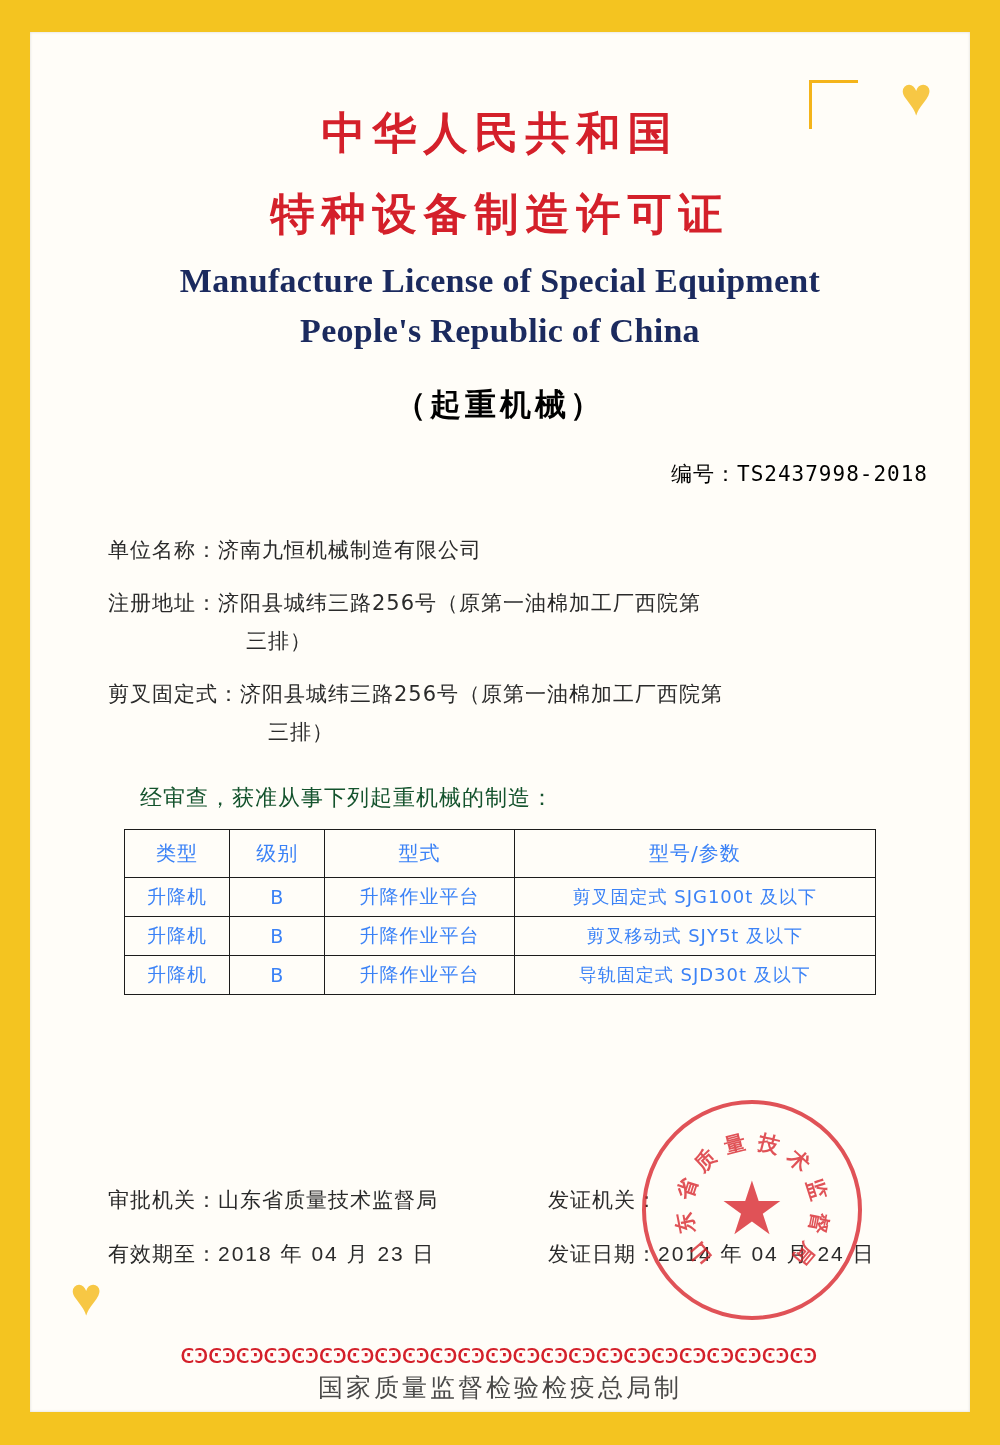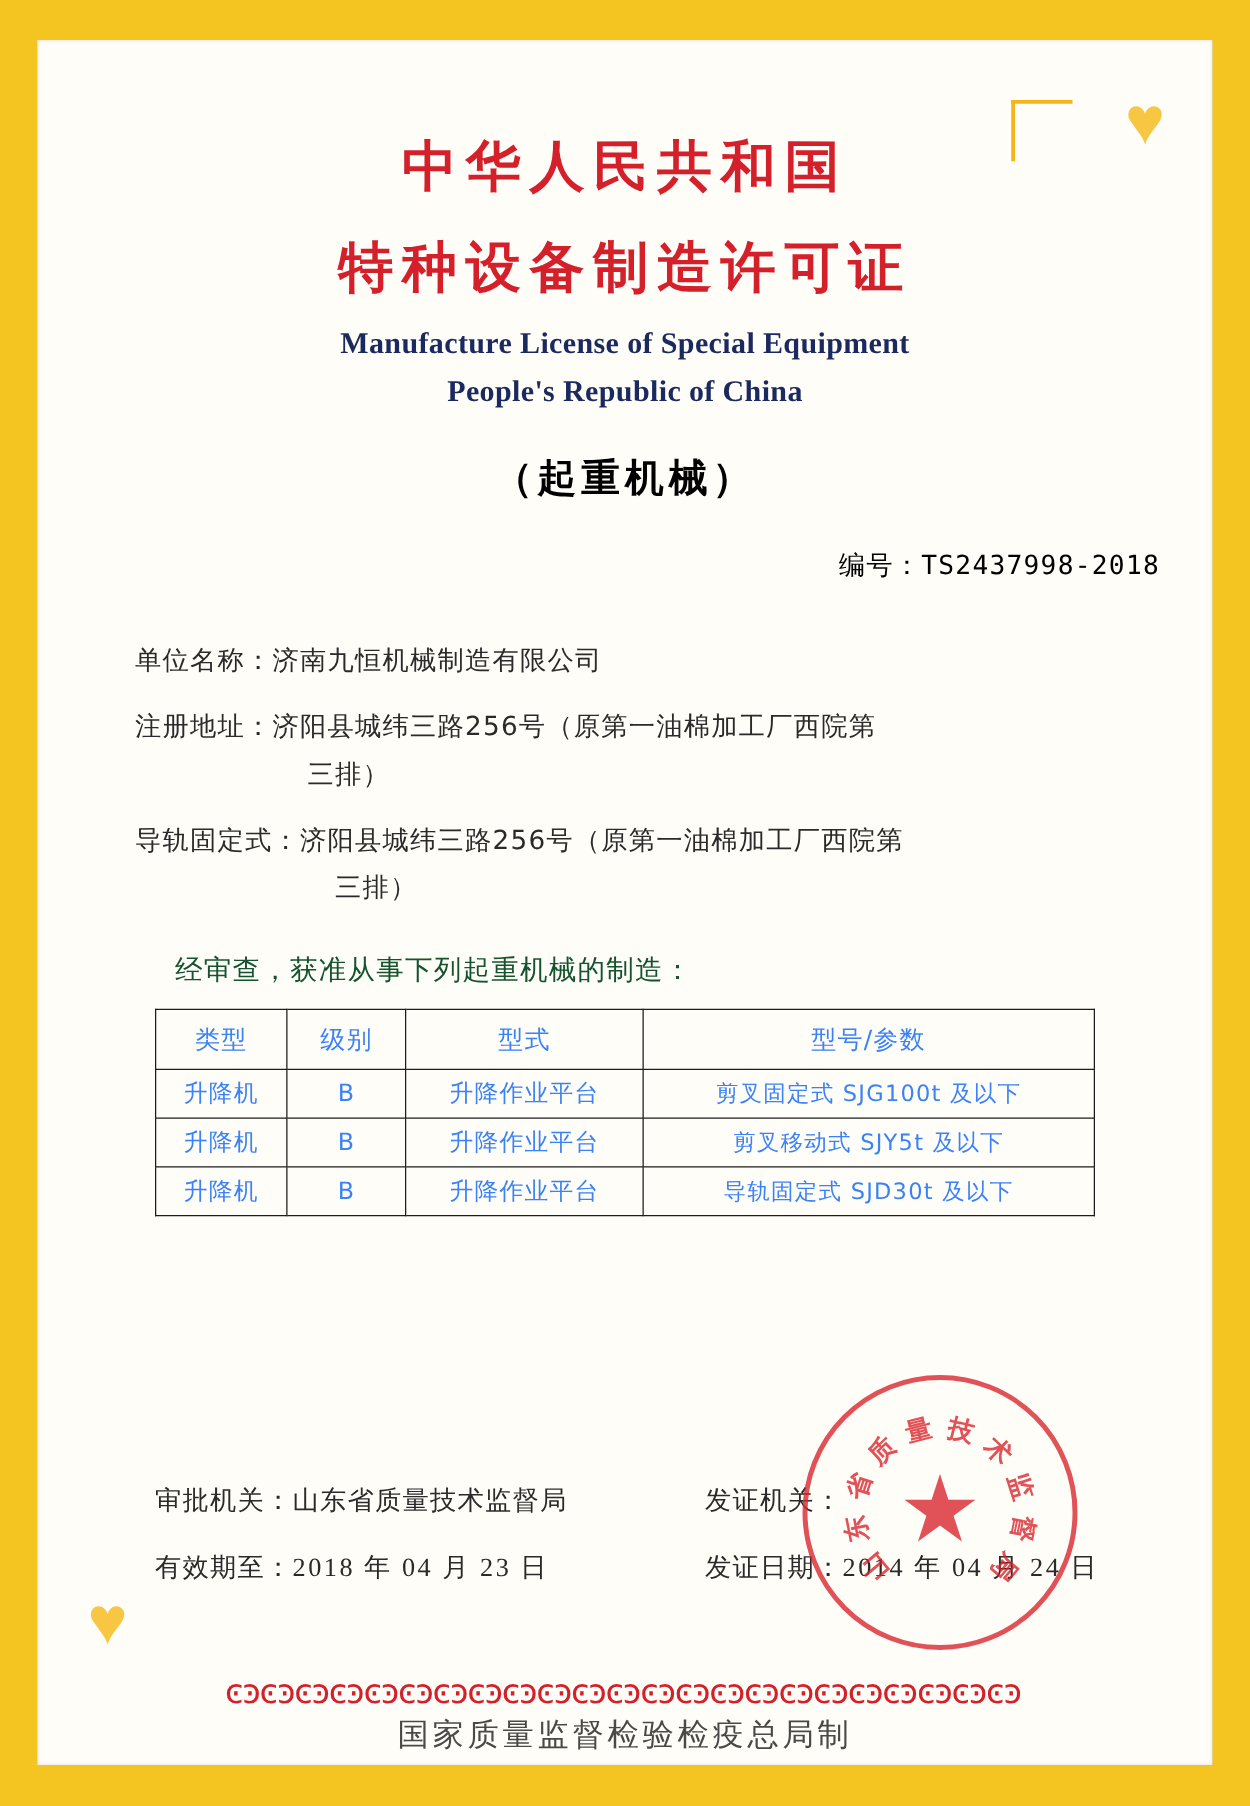--- a/index.html
+++ b/index.html
@@ -61,21 +61,21 @@
     margin: 0;
   }
   #title-cn-1 { margin-top: 72px; }
   #title-cn-2 { margin-top: 22px; }
 
   .title-en {
     text-align: center;
     color: #1b2a5e;
     font-family: "Liberation Serif", serif;
     font-weight: bold;
-    font-size: 24px;
+    font-size: 34px;
     margin-top: 18px;
     letter-spacing: 0.3px;
   }
   #title-en-2 { margin-top: 12px; }
 
   .subtitle-cn {
     text-align: center;
     color: #000000;
     font-family: "DejaVu Sans", sans-serif;
     font-weight: bold;
@@ -162,36 +162,36 @@
     font-size: 18px;
   }
   col.c1 { width: 110px; }
   col.c2 { width: 100px; }
   col.c3 { width: 200px; }
   col.c4 { width: 380px; }
 
   
   .footer {
     position: absolute;
-    left: 94px;
+    left: 78px;
     right: 40px;
     bottom: 118px;
     font-family: "DejaVu Sans", sans-serif;
     color: #2a2a2a;
   }
   .footer-row {
     display: flex;
     font-size: 21px;
     margin-bottom: 26px;
     letter-spacing: 1px;
   }
   .footer-left { flex: 0 0 440px; }
   .footer-right { flex: 1 1 auto; }
   .date-val {
-    font-family: Liberation Serif, serif;
+    font-family: Liberation Sans, sans-serif;
     letter-spacing: 2px;
   }
 
   
   #seal {
     position: absolute;
     right: 108px;
     bottom: 92px;
     width: 212px;
     height: 212px;
@@ -277,21 +277,21 @@
         <div class="field-value">济南九恒机械制造有限公司</div>
       </div>
       <div class="field-row">
         <div class="field-label">注册地址：</div>
         <div class="field-value">
           <span>济阳县城纬三路256号（原第一油棉加工厂西院第</span>
           <span class="cont">三排）</span>
         </div>
       </div>
       <div class="field-row">
-        <div class="field-label">导轨固定式：</div>
+        <div class="field-label">剪叉固定式：</div>
         <div class="field-value">
           <span>济阳县城纬三路256号（原第一油棉加工厂西院第</span>
           <span class="cont">三排）</span>
         </div>
       </div>
     </div>
 
     <div class="statement">经审查，获准从事下列起重机械的制造：</div>
 
     <table class="equip">

